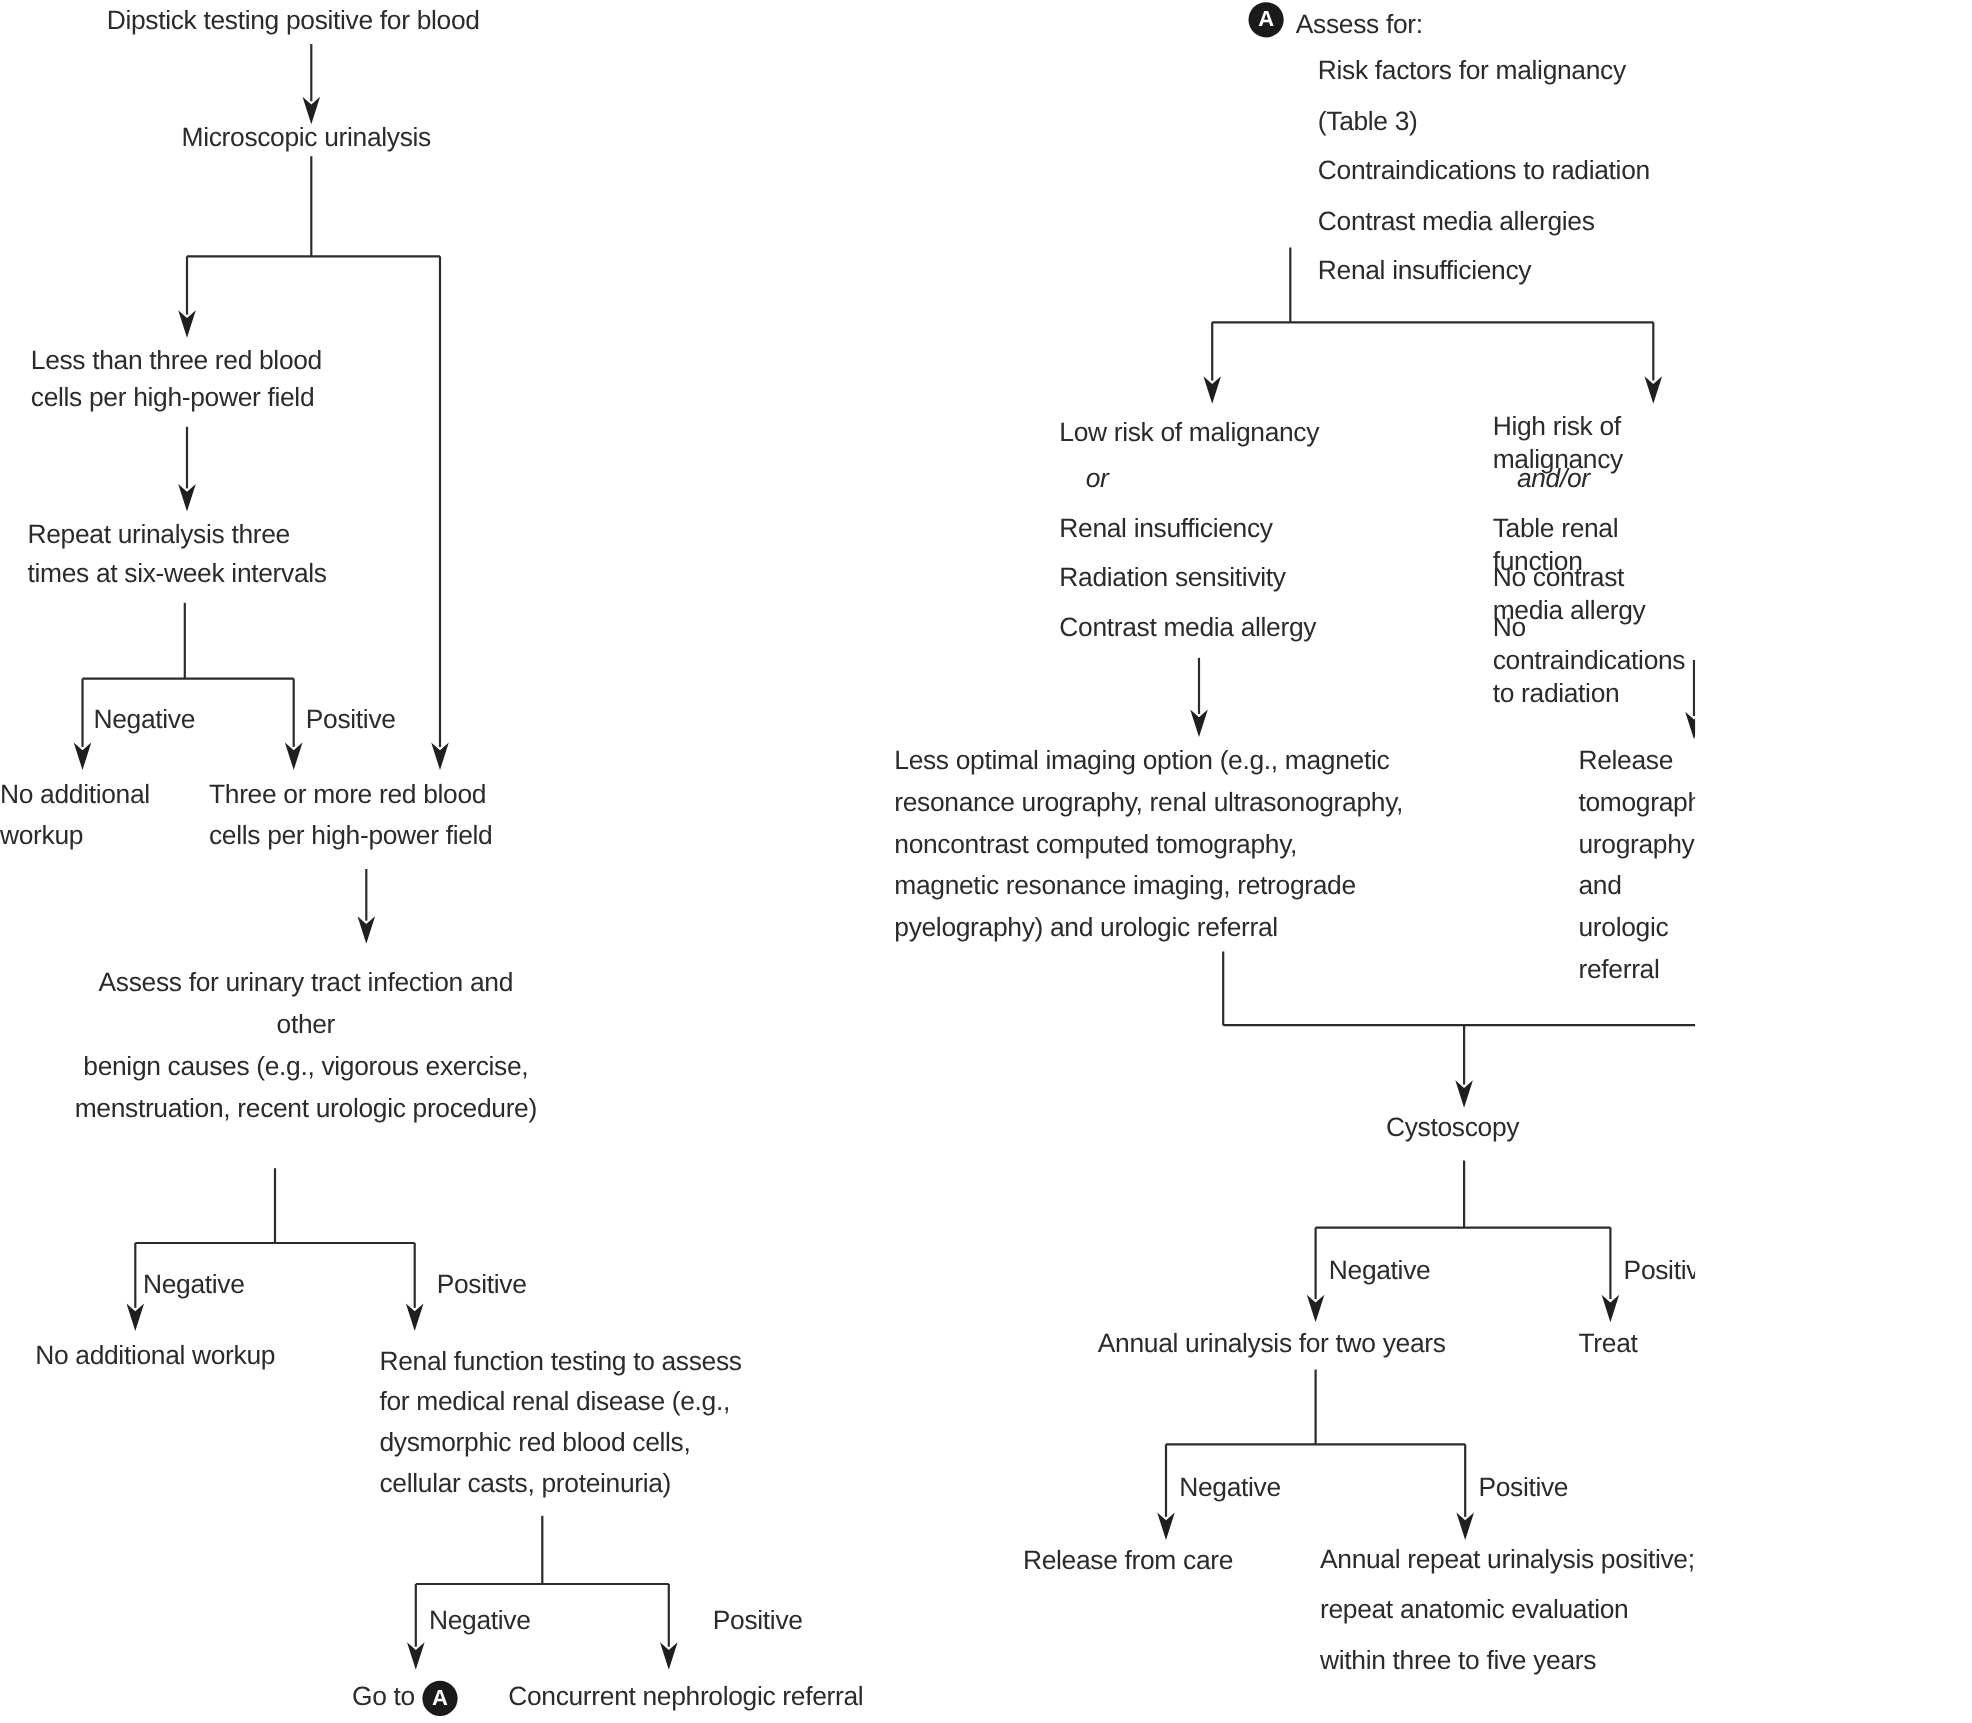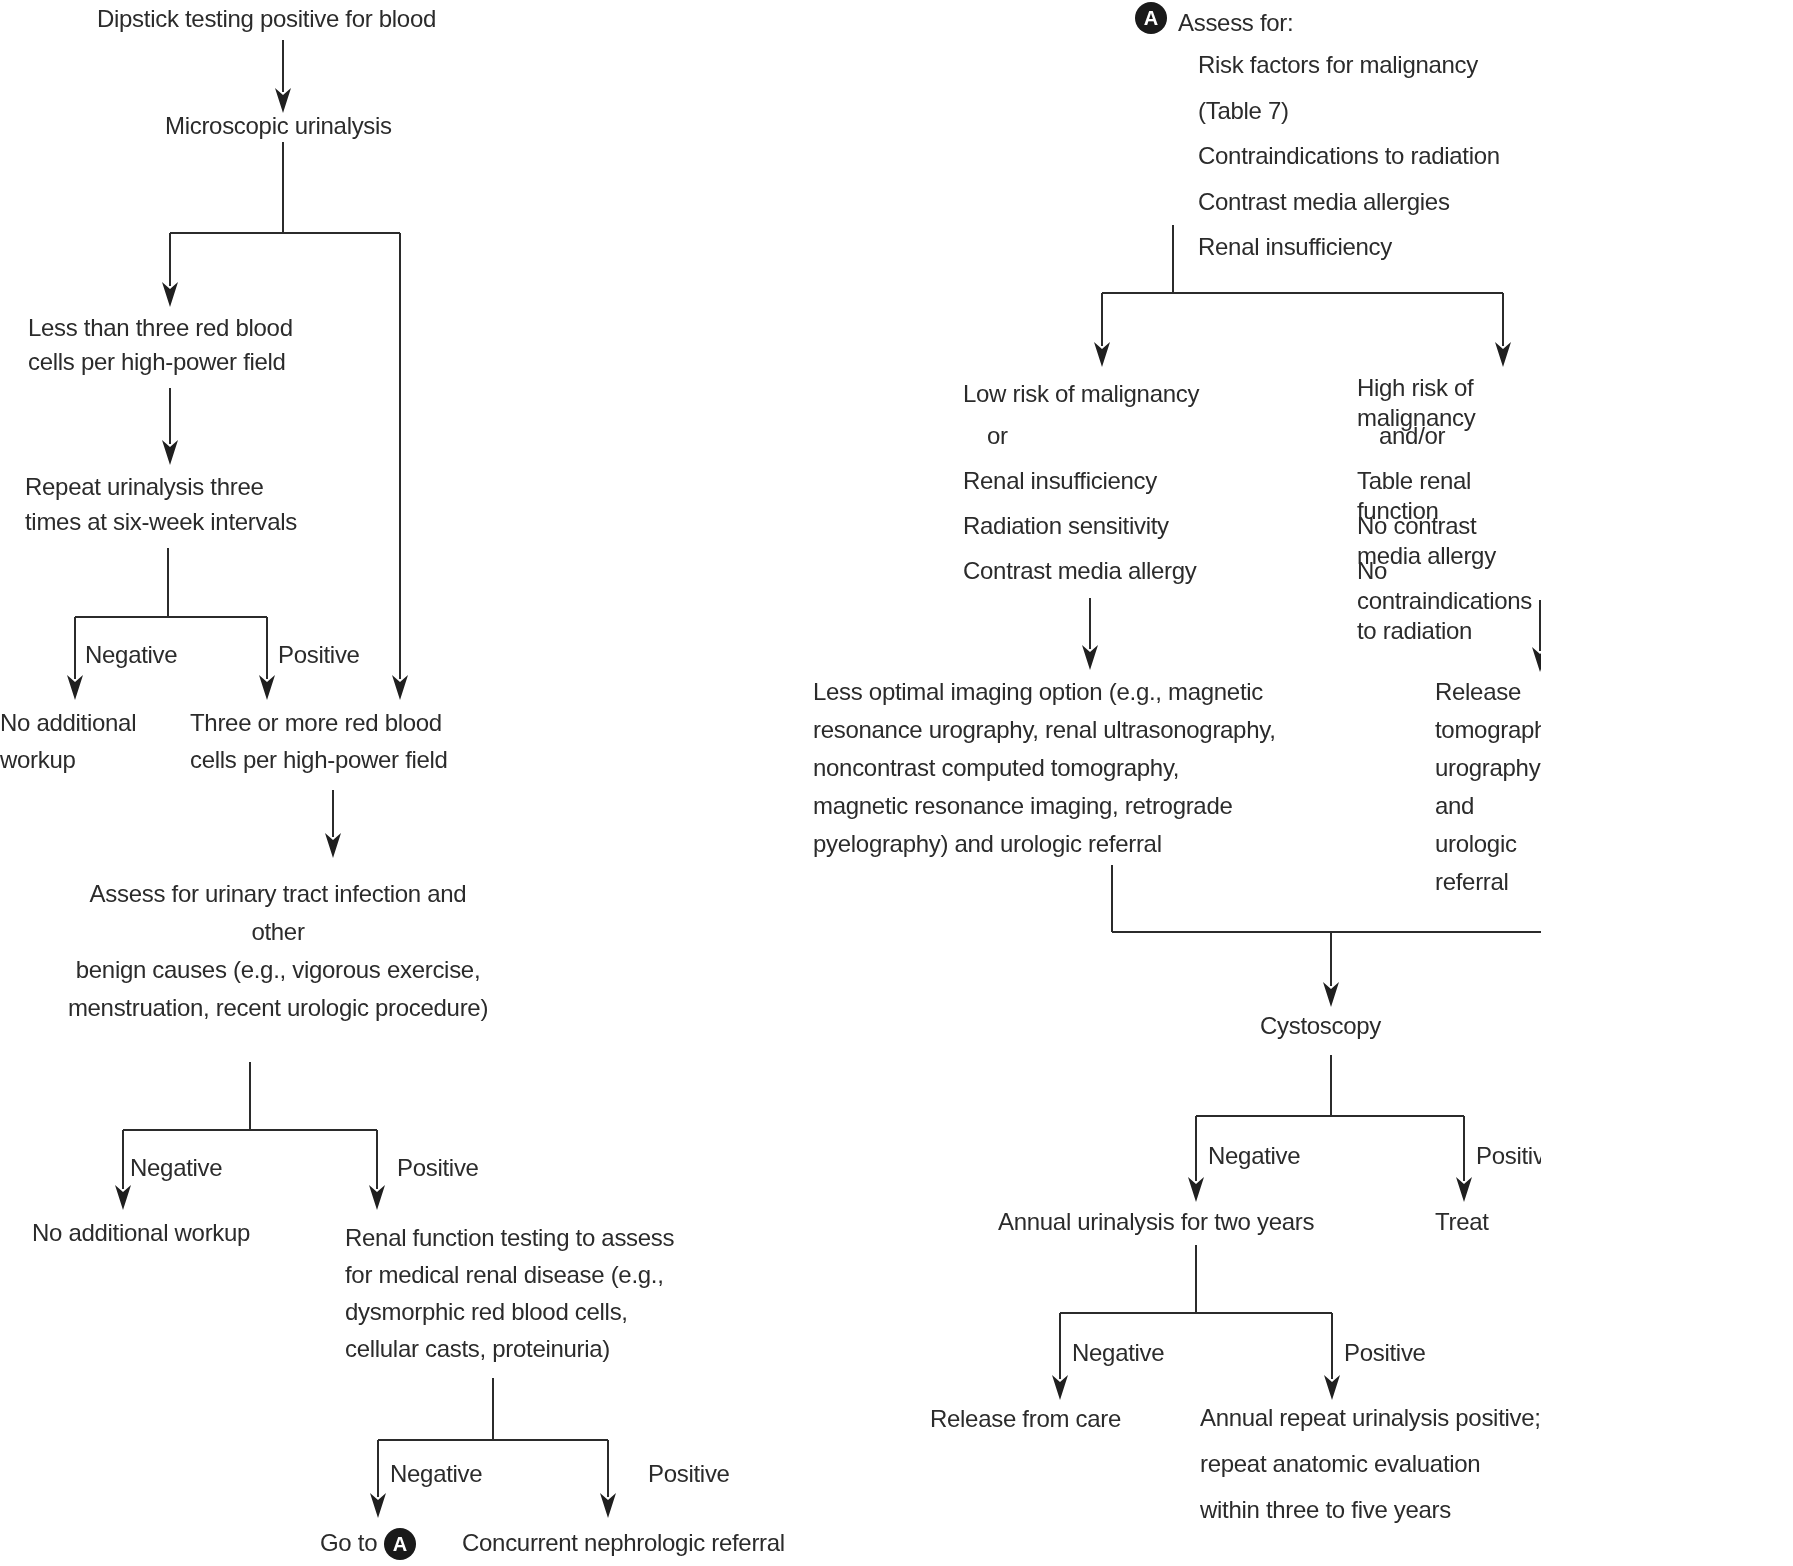--- a/index.html
+++ b/index.html
@@ -3,21 +3,21 @@
 <meta charset="utf-8">
 <style>
   html,body{margin:0;padding:0;background:#ffffff;}
   .canvas{
     position:relative;width:1541px;height:1566px;background:#ffffff;overflow:hidden;
     font-family:"Liberation Sans",sans-serif;color:#2b2b2b;font-size:24px;
     letter-spacing:-0.3px;line-height:30px;
   }
   .node{position:absolute;white-space:pre-line;}
   .center{text-align:center;margin-top:16px;}
-  .italic{}
+  .italic{font-style:italic;}
   .lh34{line-height:34px}.lh35{line-height:35px}.lh37{line-height:37px}
   .lh38{line-height:38px}.lh46{line-height:46px}
   .edges{position:absolute;left:0;top:0;}
   .edges line{stroke:#2b2b2b;stroke-width:2;}
   .edges polygon{fill:#1f1f1f;stroke:none;}
   .amark{
     position:absolute;width:32px;height:32px;border-radius:50%;background:#1a1a1a;
     color:#ffffff;display:flex;align-items:center;justify-content:center;
     font-size:20px;font-weight:bold;letter-spacing:0;line-height:32px;
   }
@@ -119,21 +119,21 @@
 
   <div class="node" style="left:390px;top:1459px">Negative</div>
   <div class="node" style="left:648px;top:1459px">Positive</div>
 
   <div class="node" style="left:320px;top:1528px">Go to</div>
   <div class="amark" style="left:384px;top:1528px">A</div>
   <div class="node" style="left:462px;top:1528px">Concurrent nephrologic referral</div>
 
   <div class="amark" style="left:1135px;top:2px">A</div>
   <div class="node" style="left:1178px;top:8px">Assess for:</div>
-  <div class="node" style="left:1198px;top:42px;line-height:45.5px">Risk factors for malignancy (Table 7)
+  <div class="node" style="left:1198px;top:42px;line-height:45.5px">Risk factors for malignancy (Table 3)
 Contraindications to radiation
 Contrast media allergies
 Renal insufficiency</div>
 
   <div class="node" style="left:963px;top:379px">Low risk of malignancy</div>
   <div class="node italic" style="left:987px;top:421px">or</div>
   <div class="node" style="left:963px;top:466px">Renal insufficiency</div>
   <div class="node" style="left:963px;top:511px">Radiation sensitivity</div>
   <div class="node" style="left:963px;top:556px">Contrast media allergy</div>
 

